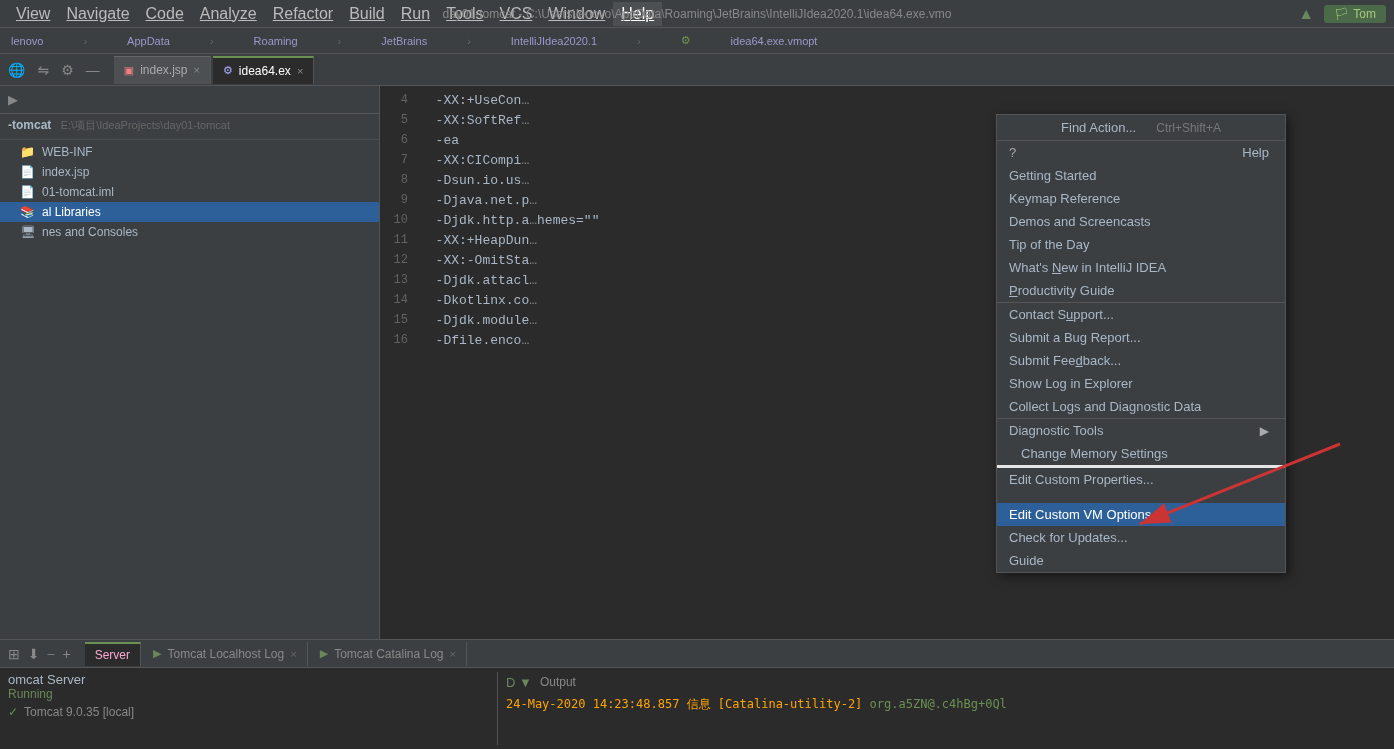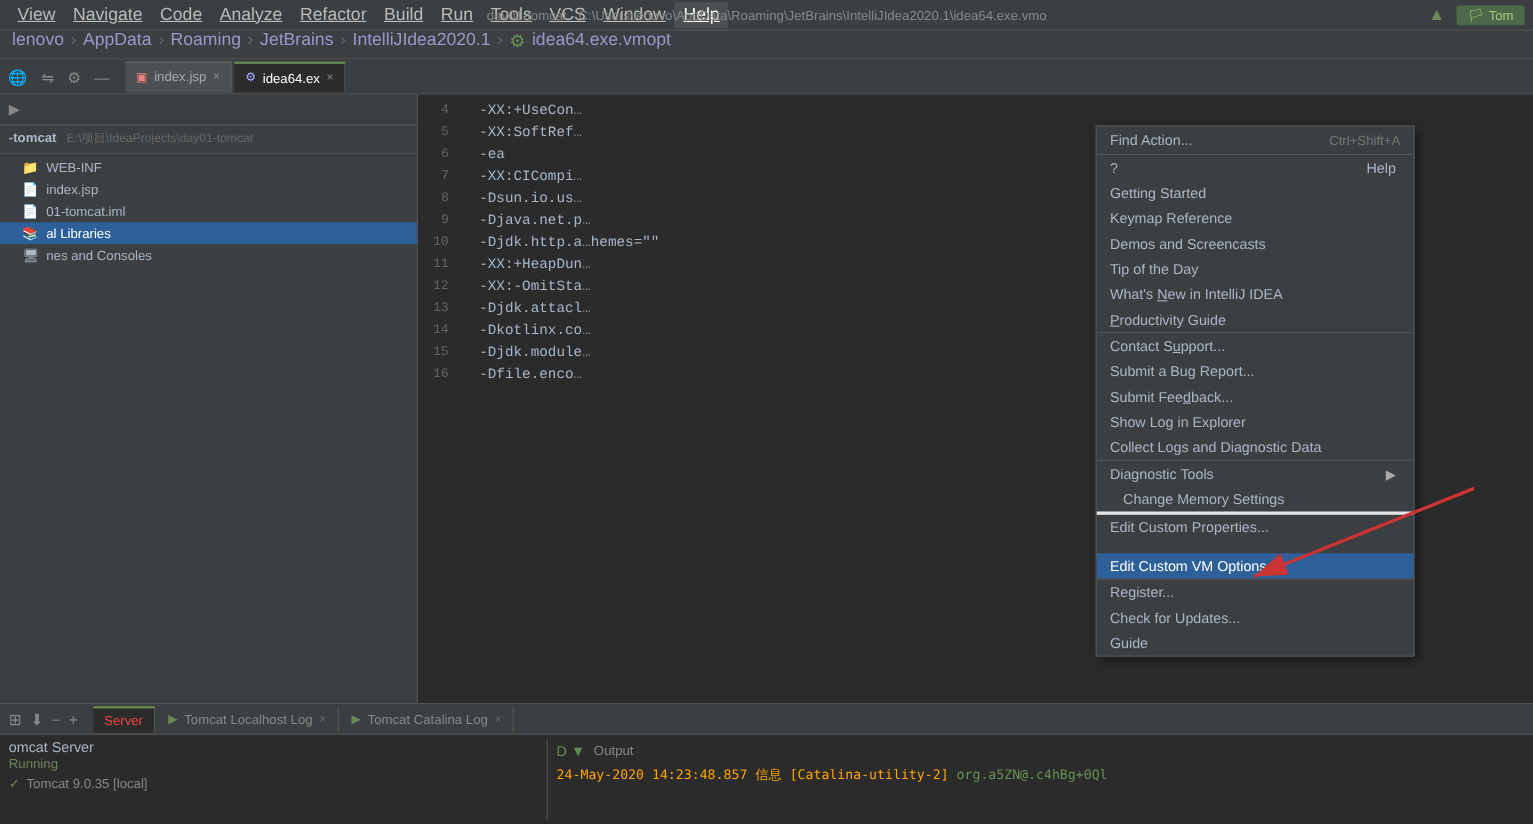--- a/index.html
+++ b/index.html
@@ -62,27 +62,28 @@
       font-size: 12px;
       cursor: pointer;
       display: flex;
       align-items: center;
       gap: 4px;
     }
 
     
     .breadcrumb-bar {
       display: flex;
-      align-items: flex-start;
+      align-items: center;
       height: 26px;
       background: #3c3f41;
       border-bottom: 1px solid #555;
       padding: 0 8px;
-      font-size: 16px;
+      font-size: 11px;
       color: #888;
+      gap: 34px;
     }
     .breadcrumb-bar span { margin: 0 3px; }
     .breadcrumb-bar .bc-sep { color: #666; }
     .breadcrumb-bar .bc-item { color: #9999cc; cursor: pointer; }
     .bc-file-icon { color: #6a9153; margin-right: 4px; }
 
     
     .tab-bar {
       display: flex;
       align-items: center;
@@ -225,21 +226,21 @@
       cursor: pointer;
       color: #a9b7c6;
       white-space: nowrap;
     }
     .menu-item.highlighted { background: #2d6099; color: #fff; margin-top: 12px; }
     .menu-shortcut { color: #777; font-size: 12px; margin-left: 20px; }
     .menu-arrow { color: #aaa; font-size: 12px; }
     .find-action-item {
       display: flex;
       align-items: center;
-      justify-content: space-between;
+      justify-content: center;
       padding: 5px 12px;
       cursor: pointer;
       color: #a9b7c6;
       border-bottom: 1px solid #555;
     }
 
     
     .bottom-panel {
       height: 110px;
       background: #2b2b2b;
@@ -270,21 +271,21 @@
       padding: 0 10px;
       background: transparent;
       cursor: pointer;
       font-size: 12px;
       color: #888;
       gap: 6px;
       border-right: 1px solid #555;
     }
     .bottom-tab.active {
       background: #2b2b2b;
-      color: #ef4444;
+      color: #f9a8d4;
       border-top: 2px solid #6a9153;
     }
     .bottom-tab .close-btn { color: #666; font-size: 11px; }
     .bottom-content {
       flex: 1;
       display: flex;
       padding: 4px 8px;
     }
     .server-info {
       width: 490px;
@@ -521,23 +522,20 @@
         </div>
         <div class="menu-item" style="border-bottom:3px solid #e5e5e5;padding-left:24px;">
           <span>Change Memory Settings</span>
         </div>
         <div class="menu-item">
           <span>Edit Custom Properties...</span>
         </div>
         <div class="menu-item highlighted">
           <span>Edit Custom VM Options...</span>
         </div>
-        <div class="menu-item" style="border-top:1px solid #555;">
-          <span>Register...</span>
-        </div>
         <div class="menu-item">
           <span>Check for Updates...</span>
         </div>
         <div class="menu-item">
           <span>Guide</span>
         </div>
       </div>
 
       <svg style="position:absolute; top:320px; left:680px; width:300px; height:120px; pointer-events:none;">
 

